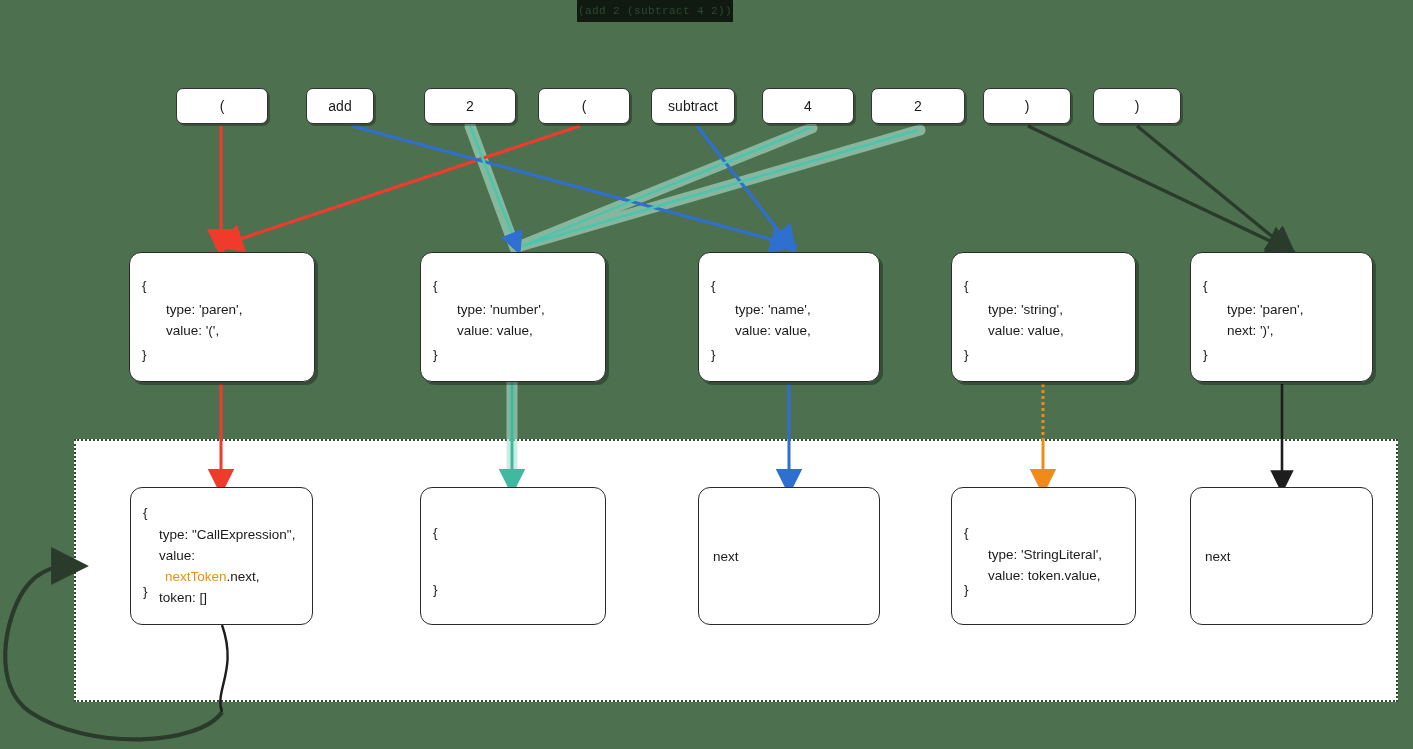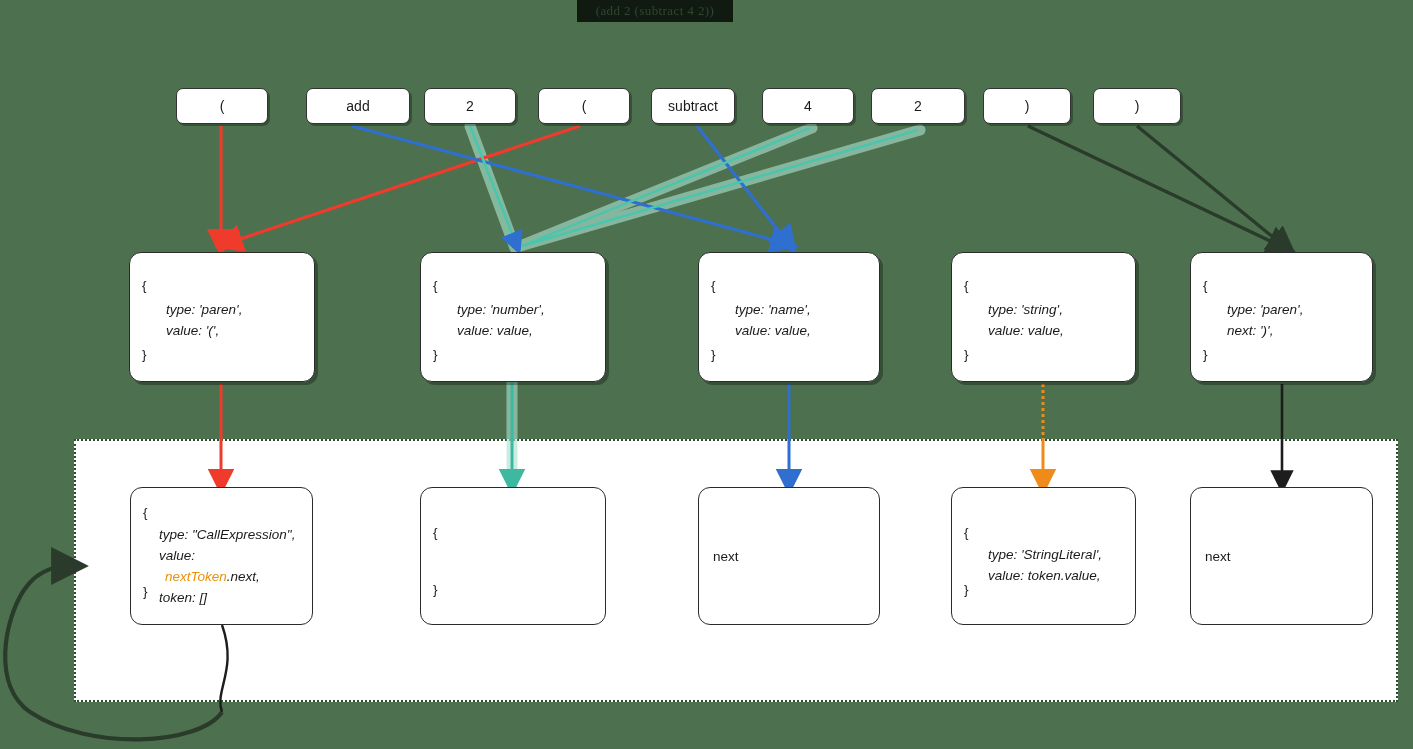--- a/index.html
+++ b/index.html
@@ -22,27 +22,27 @@
     width: 1413px; height: 749px;
     pointer-events: none;
   }
   
   .title-bar {
     position: absolute;
     left: 577px; top: 0px;
     width: 156px; height: 22px;
     background: #111a11;
     color: #2f4730;
-    font-size: 13px;
+    font-size: 11px;
     line-height: 22px;
     text-align: center;
     letter-spacing: 0.4px;
     white-space: nowrap;
     overflow: hidden;
-    font-family: Liberation Serif, serif;
+    font-family: Liberation Mono, monospace;
   }
   
   .group-region {
     position: absolute;
     left: 74px; top: 439px;
     width: 1324px; height: 263px;
     background: #ffffff;
     border: 2px dotted #2f4a31;
   }
   
@@ -70,21 +70,20 @@
     line-height: 21px;
     overflow: hidden;
   }
   .node.shadow { box-shadow: 3px 3px 0 rgba(0,0,0,0.30); }
   .node .brace-open  { position: absolute; left: 12px; top: 22px; }
   .node .brace-close { position: absolute; left: 12px; bottom: 16px; }
   .node .body {
     position: absolute;
     left: 36px; right: 8px;
     top: 46px;
-    font-style: italic;
   }
   .node .plainlabel {
     position: absolute;
     left: 14px;
     top: 50%;
     transform: translateY(-50%);
   }
   .hl-orange { color: #e8910c; margin-left: 28px; }
   .node .body-lines div { white-space: nowrap; }
   .node.cal .body { left: 28px; top: 36px; }
@@ -162,21 +161,21 @@
     <g>
       <path d="M222,625 C238,670 214,690 222,712" stroke="#1d1d1d" stroke-width="2.4" fill="none"></path>
       <path d="M222,712 C200,745 90,752 30,712 C-8,686 4,620 24,590 C40,566 62,566 70,566" stroke="#2a3a2b" stroke-width="4.2" fill="none" marker-end="url(#ah-dark)"></path>
     </g>
   </svg>
 
   <div>
     <div class="token" style="left:176px;top:88px;width:92px;">
       <span>(</span>
     </div>
-    <div class="token" style="left:306px;top:88px;width:104px;">
+    <div class="token" style="left:306px;top:88px;width:68px;">
       <span>add</span>
     </div>
     <div class="token" style="left:424px;top:88px;width:92px;">
       <span>2</span>
     </div>
     <div class="token" style="left:538px;top:88px;width:92px;">
       <span>(</span>
     </div>
     <div class="token" style="left:651px;top:88px;width:84px;">
       <span>subtract</span>

